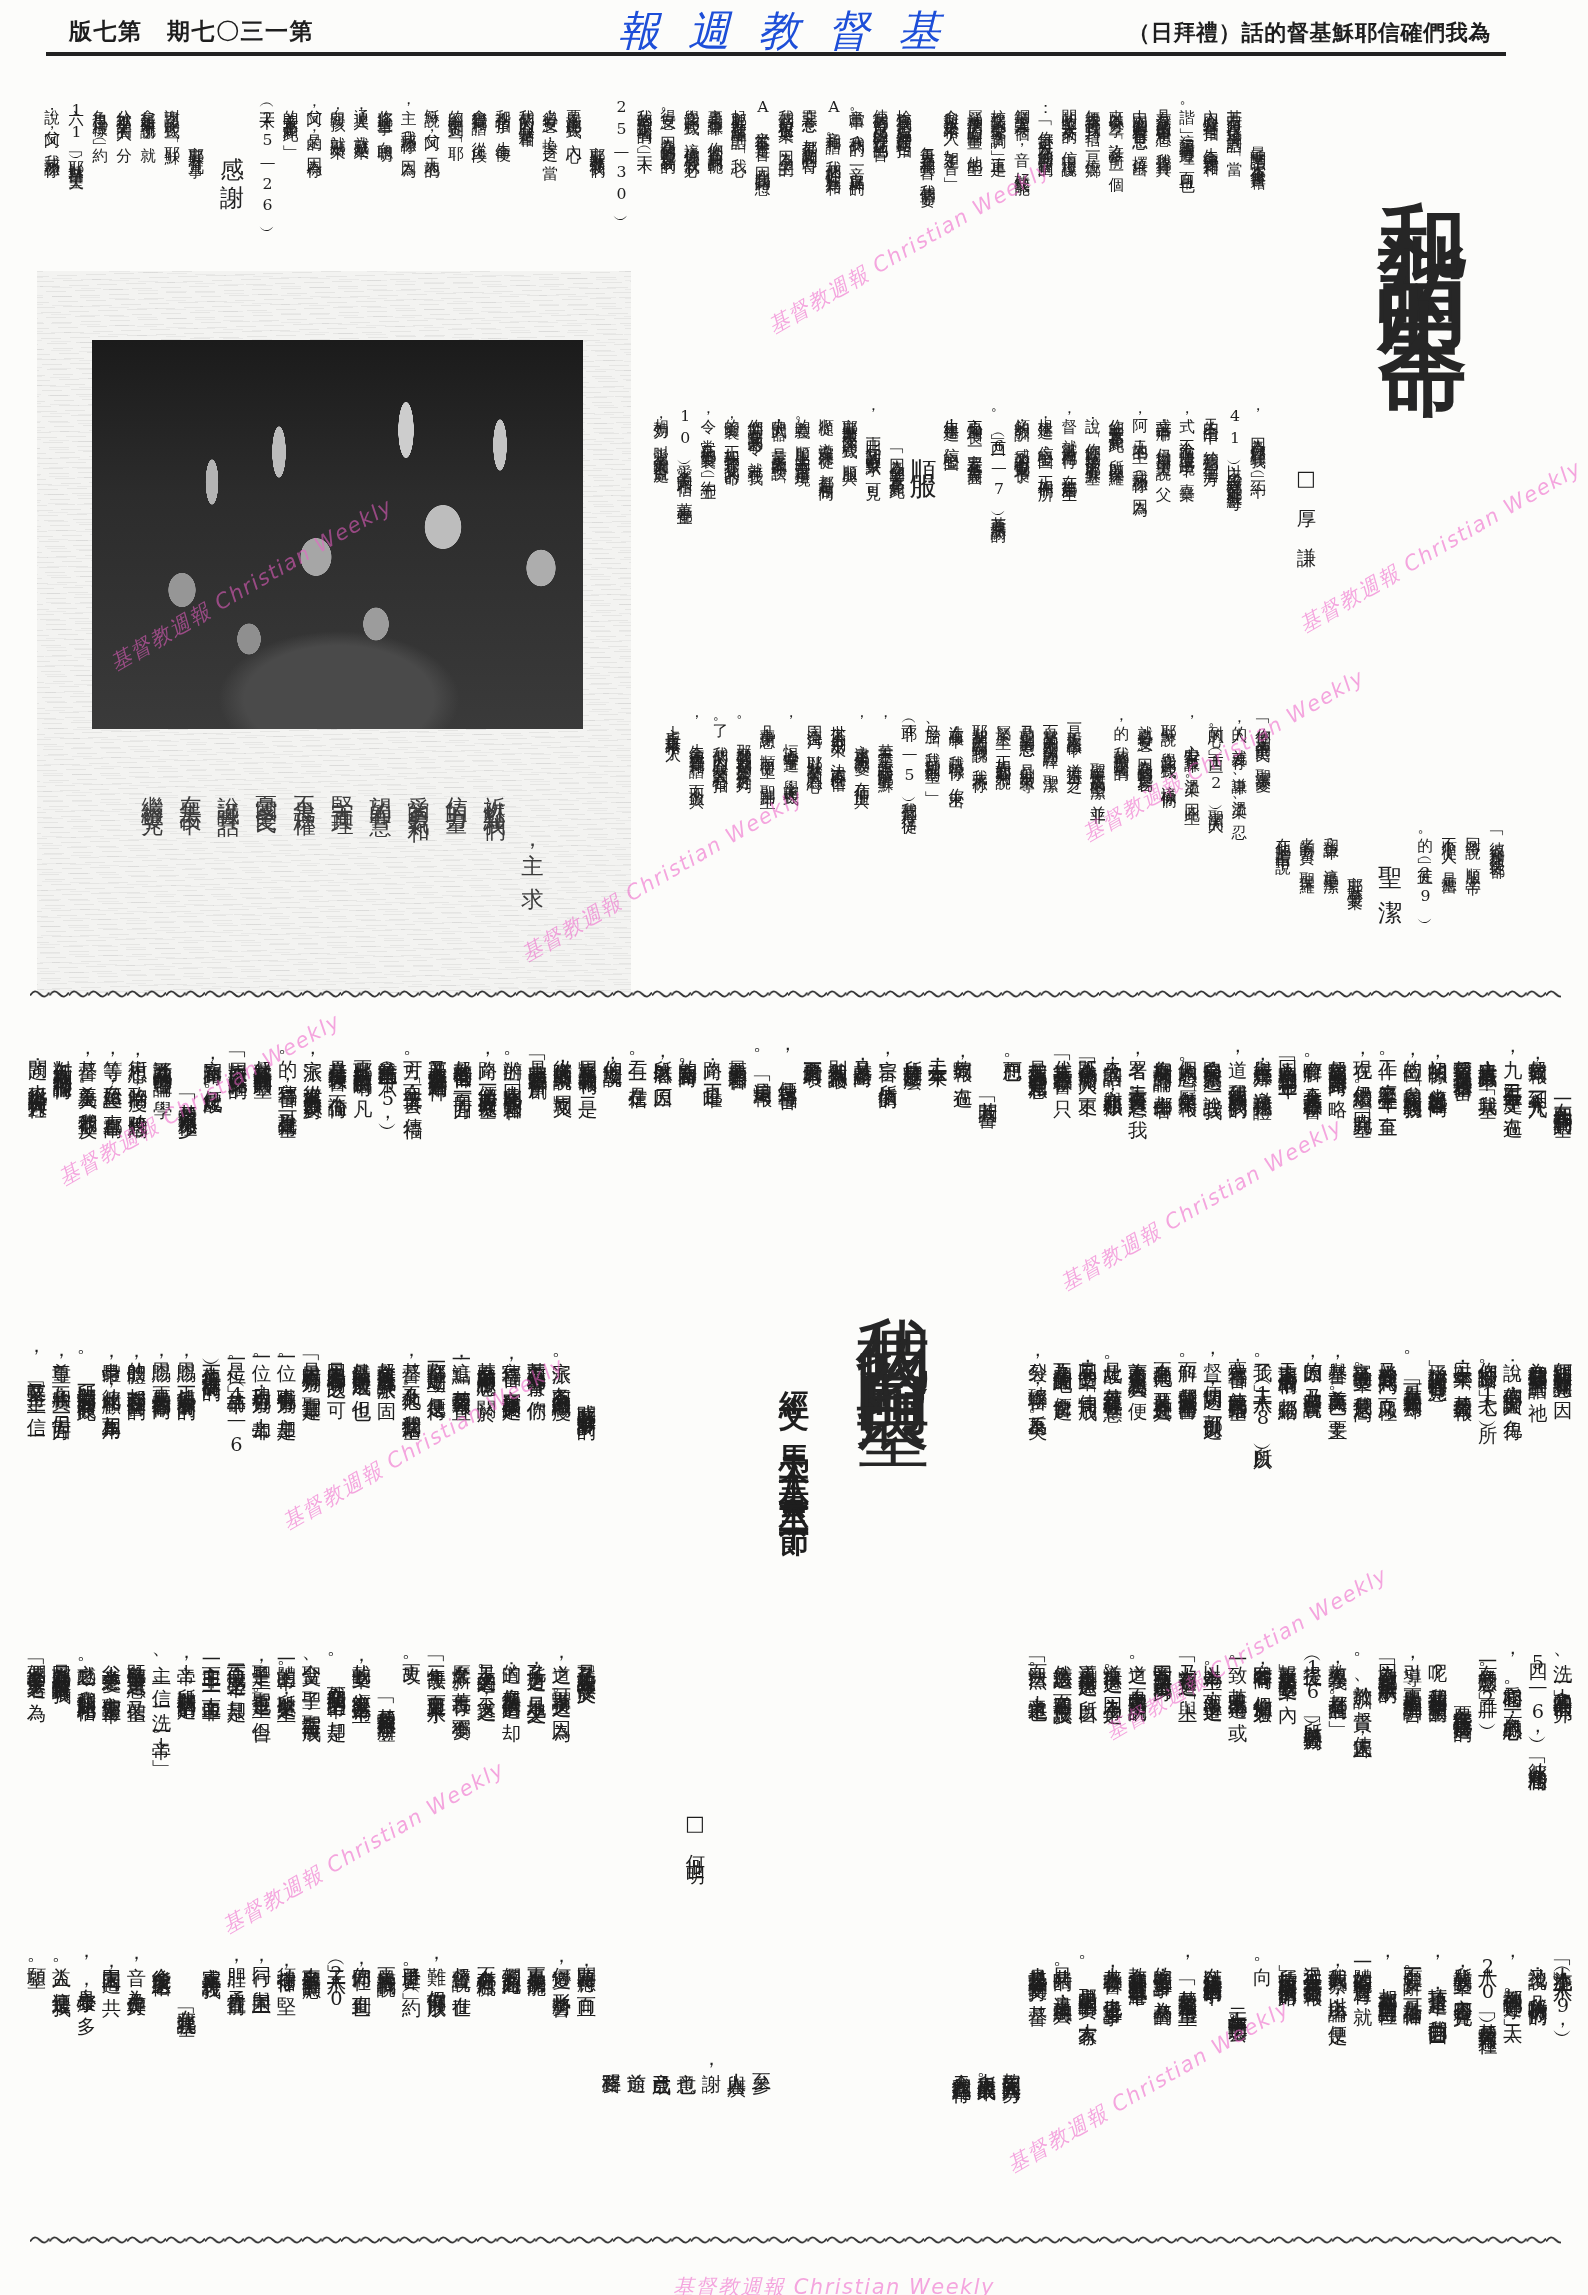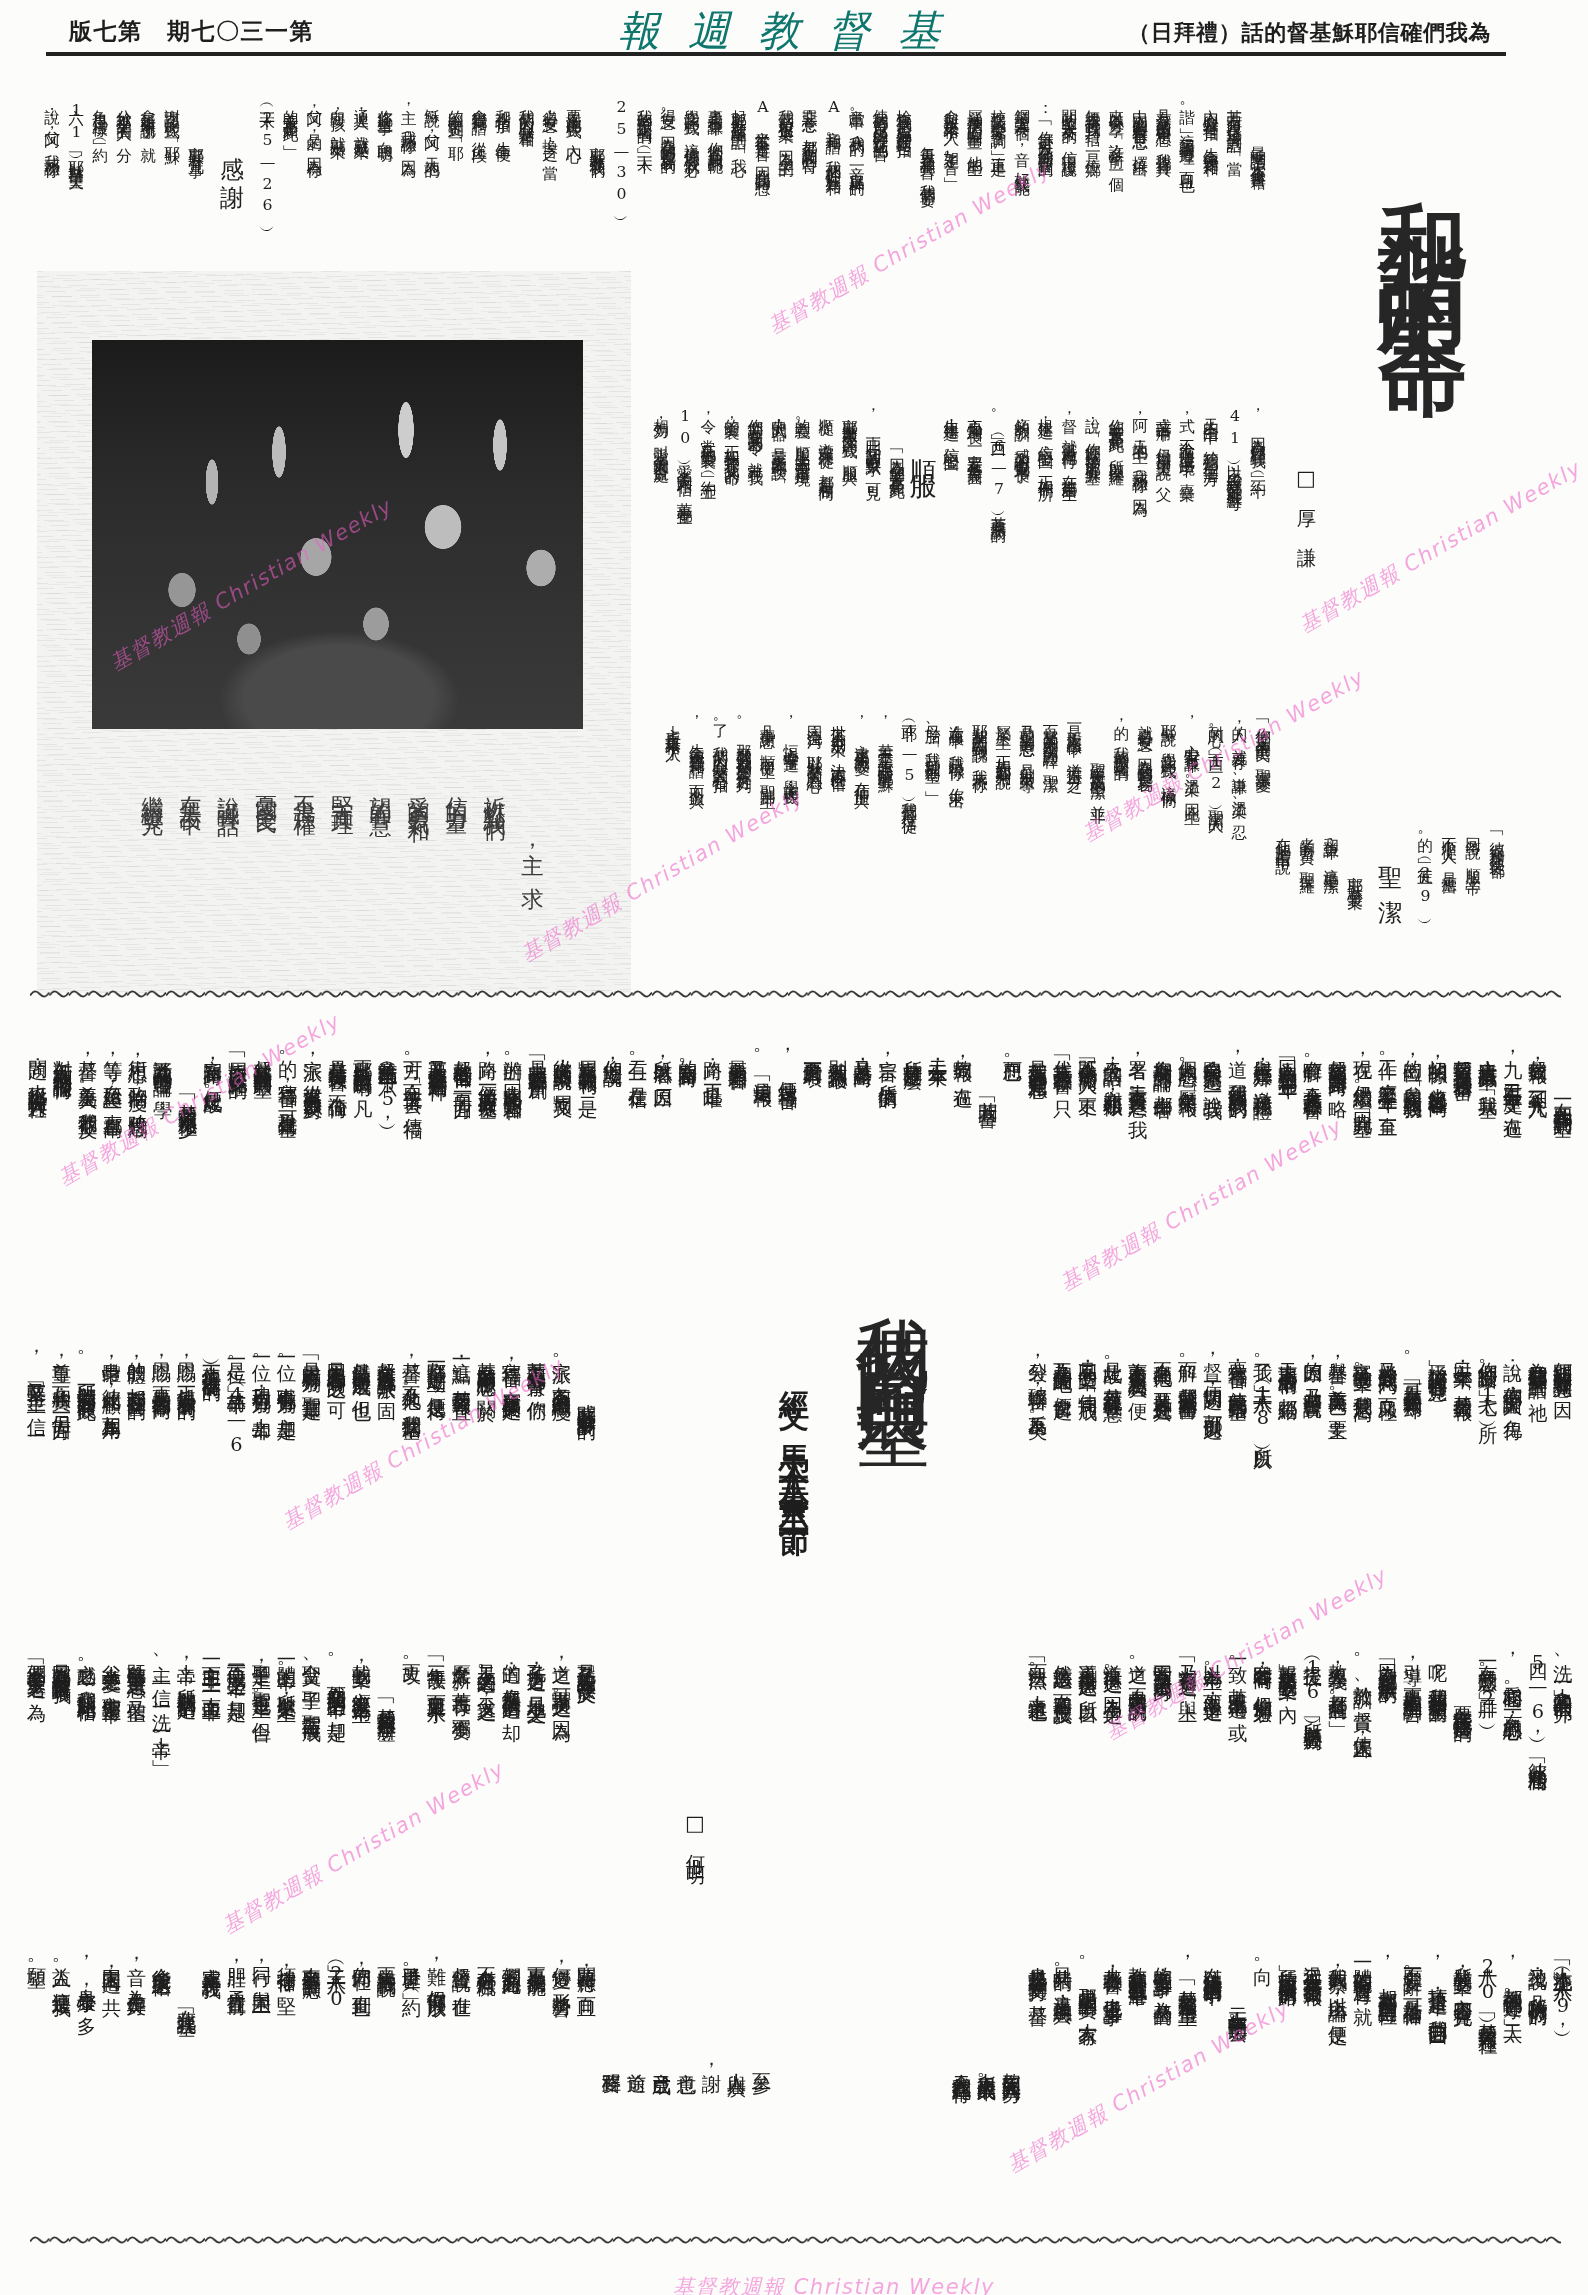--- a/index.html
+++ b/index.html
@@ -1,21 +1,21 @@
 <!DOCTYPE html>
 <html style="font-size:12px"><head>
 <meta charset="utf-8">
 <style>
   html,body{margin:0;padding:0;background:#fff;}
   .page{position:relative;width:1588px;height:2295px;overflow:hidden;background:#fcfcfa;color:#1e1e1e;
         font-family:"DejaVu Serif","Liberation Serif",serif;}
   
   .hdr{position:absolute;top:13.5px;white-space:nowrap;direction:rtl;unicode-bidi:bidi-override;}
   .hdr-left{left:69px;font-family:"DejaVu Sans","Liberation Sans",sans-serif;font-weight:bold;font-size:23px;letter-spacing:1.5px;top:16.4px;}
-  .masthead{left:618px;font-size:42px;letter-spacing:28px;color:#0f766e;top:3px;font-style:italic;}
+  .masthead{left:618px;font-size:42px;letter-spacing:28px;color:#1d4ed8;top:3px;font-style:italic;}
   .hdr-right{left:1128px;font-family:"DejaVu Sans","Liberation Sans",sans-serif;font-weight:bold;font-size:22px;letter-spacing:0.7px;top:18px;}
   .hdr-rule{position:absolute;left:46px;top:52px;width:1460px;height:3.7px;background:#222;}
   
   .v{position:absolute;writing-mode:vertical-rl;text-orientation:upright;}
   .v > .col{white-space:nowrap;}
   .a1{font-size:15.7px;line-height:23.6px;letter-spacing:2.8px;}
   .a1k{font-size:15.7px;line-height:24px;letter-spacing:3.7px;}
   .a1t{font-size:15.7px;line-height:24px;letter-spacing:2.8px;}
   .a2{font-size:19.4px;line-height:25px;letter-spacing:1.7px;}
   .poem{font-family:"DejaVu Sans","Liberation Sans",sans-serif;font-size:22.4px;line-height:38px;letter-spacing:6px;color:#3a3a3a;font-weight:300;}

